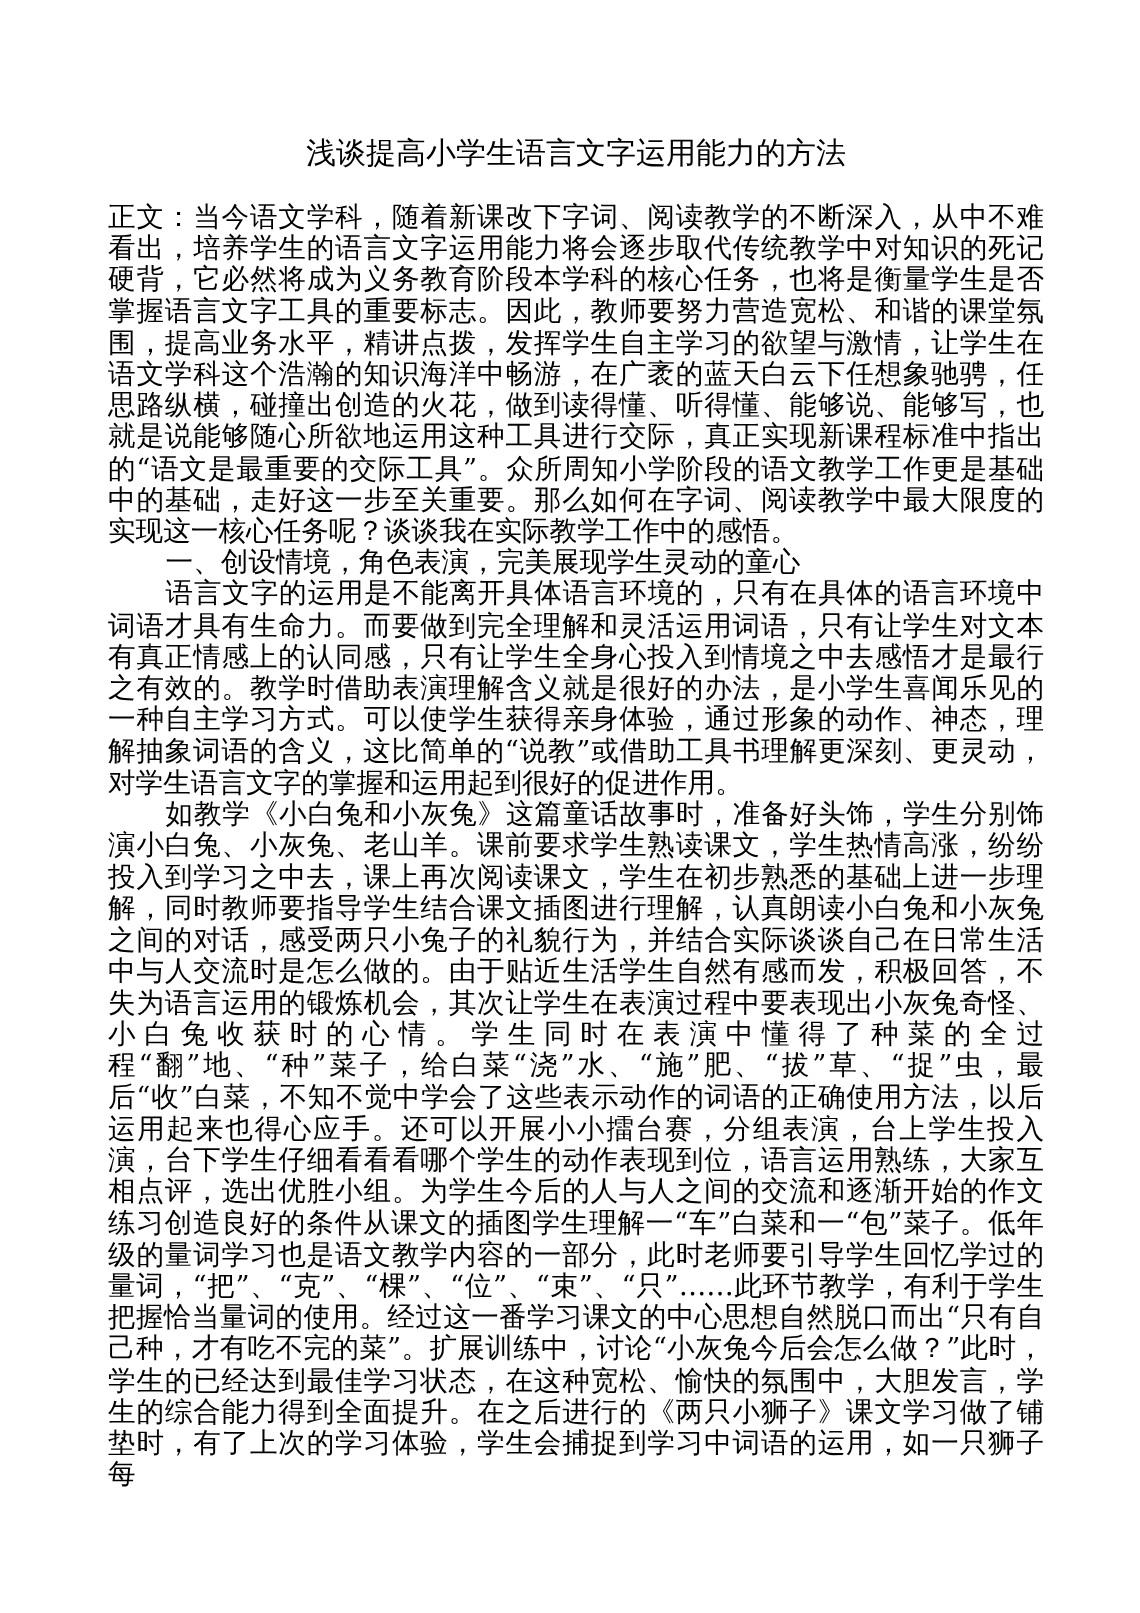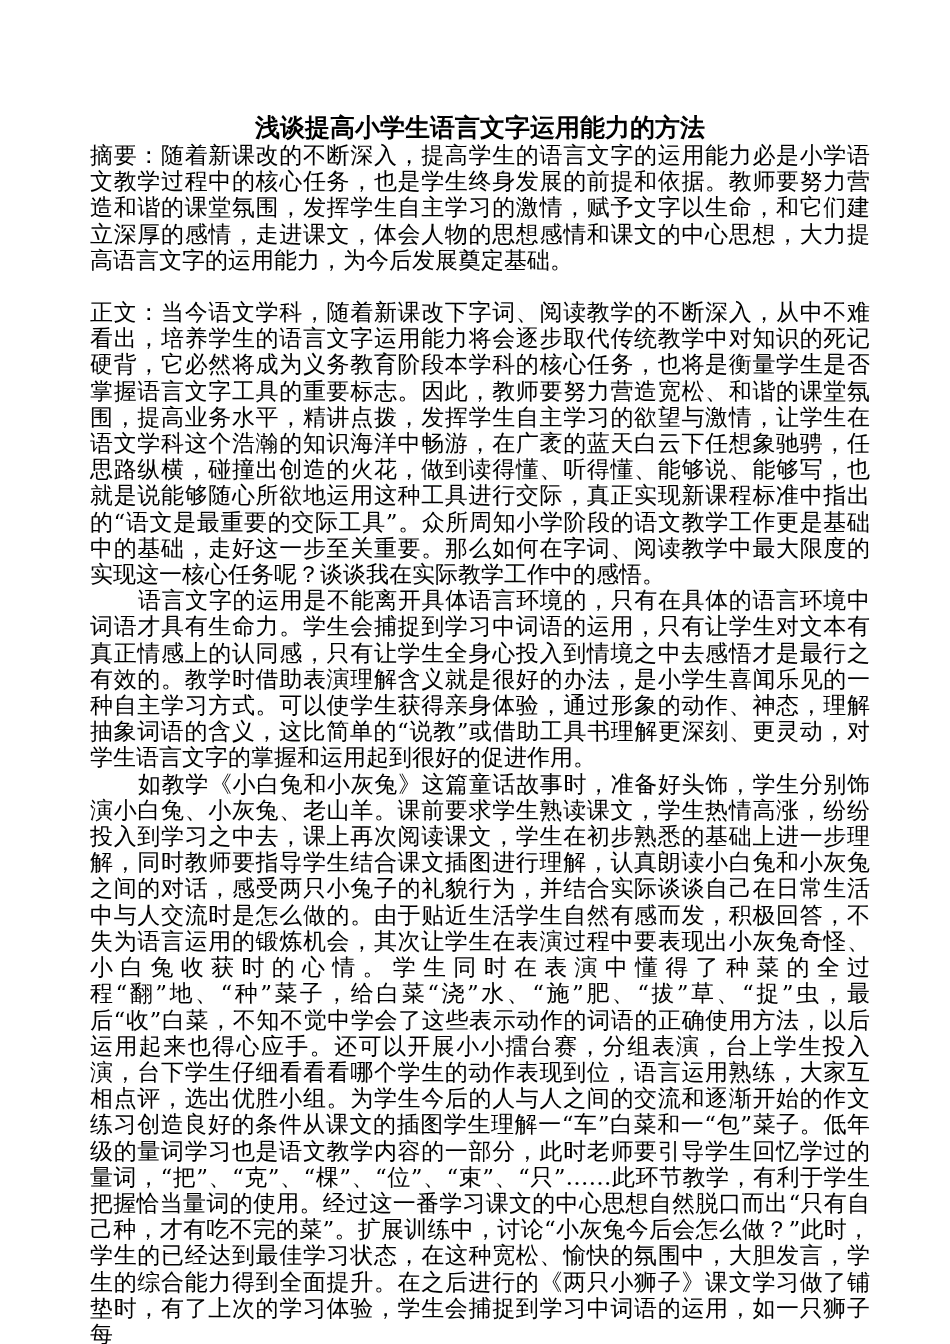--- a/index.html
+++ b/index.html
@@ -4,31 +4,31 @@
 <style>
   html, body { margin: 0; padding: 0; background: #ffffff; }
   body { width: 950px; height: 1344px; overflow: hidden; position: relative; }
   .page {
     position: absolute; left: 90px; top: 114px; width: 780px;
     font-family: "DejaVu Serif", "Liberation Serif", serif;
     color: #000; font-size: 23px; line-height: 26.2px;
     text-align: justify; text-justify: inter-character;
   }
   .title {
-    text-align: center; font-weight: bold; font-size: 25px;
+    text-align: center; font-weight: normal; font-size: 25px;
     line-height: 28px; margin: 0; letter-spacing: 0px;
   }
   p { margin: 0; }
   .gap { height: 26px; }
   .indent { text-indent: 48px; }
   .heading { text-indent: 48px; }
 </style>
 </head>
 <body>
 
 <div class="page">
   <h1 class="title">浅谈提高小学生语言文字运用能力的方法</h1>
-  <p>摘要：随着新课改的不断深入，提高学生的语言文字的运用能力必是小学语文教学过程中的核心任务，也是学生终身发展的前提和依据。教师要努力营造和谐的课堂氛围，发挥学生自主学习的激情，赋予文字以生命，和它们建立深厚的感情，走进课文，体会人物的思想感情和课文的中心思想，大力提高语言文字的运用能力，为今后发展奠定基础。</p>
   <div class="gap"></div>
   <p>正文：当今语文学科，随着新课改下字词、阅读教学的不断深入，从中不难看出，培养学生的语言文字运用能力将会逐步取代传统教学中对知识的死记硬背，它必然将成为义务教育阶段本学科的核心任务，也将是衡量学生是否掌握语言文字工具的重要标志。因此，教师要努力营造宽松、和谐的课堂氛围，提高业务水平，精讲点拨，发挥学生自主学习的欲望与激情，让学生在语文学科这个浩瀚的知识海洋中畅游，在广袤的蓝天白云下任想象驰骋，任思路纵横，碰撞出创造的火花，做到读得懂、听得懂、能够说、能够写，也就是说能够随心所欲地运用这种工具进行交际，真正实现新课程标准中指出的“语文是最重要的交际工具”。众所周知小学阶段的语文教学工作更是基础中的基础，走好这一步至关重要。那么如何在字词、阅读教学中最大限度的实现这一核心任务呢？谈谈我在实际教学工作中的感悟。</p>
-  <p class="indent">语言文字的运用是不能离开具体语言环境的，只有在具体的语言环境中词语才具有生命力。学生会捕捉到学习中词语的运用，只有让学生对文本有真正情感上的认同感，只有让学生全身心投入到情境之中去感悟才是最行之有效的。教学时借助表演理解含义就是很好的办法，是小学生喜闻乐见的一种自主学习方式。可以使学生获得亲身体验，通过形象的动作、神态，理解抽象词语的含义，这比简单的“说教”或借助工具书理解更深刻、更灵动，对学生语言文字的掌握和运用起到很好的促进作用。</p>
+  <p class="heading">一、创设情境，角色表演，完美展现学生灵动的童心</p>
+  <p class="indent">语言文字的运用是不能离开具体语言环境的，只有在具体的语言环境中词语才具有生命力。而要做到完全理解和灵活运用词语，只有让学生对文本有真正情感上的认同感，只有让学生全身心投入到情境之中去感悟才是最行之有效的。教学时借助表演理解含义就是很好的办法，是小学生喜闻乐见的一种自主学习方式。可以使学生获得亲身体验，通过形象的动作、神态，理解抽象词语的含义，这比简单的“说教”或借助工具书理解更深刻、更灵动，对学生语言文字的掌握和运用起到很好的促进作用。</p>
   <p class="indent">如教学《小白兔和小灰兔》这篇童话故事时，准备好头饰，学生分别饰演小白兔、小灰兔、老山羊。课前要求学生熟读课文，学生热情高涨，纷纷投入到学习之中去，课上再次阅读课文，学生在初步熟悉的基础上进一步理解，同时教师要指导学生结合课文插图进行理解，认真朗读小白兔和小灰兔之间的对话，感受两只小兔子的礼貌行为，并结合实际谈谈自己在日常生活中与人交流时是怎么做的。由于贴近生活学生自然有感而发，积极回答，不失为语言运用的锻炼机会，其次让学生在表演过程中要表现出小灰兔奇怪、小白兔收获时的心情。学生同时在表演中懂得了种菜的全过程“翻”地、“种”菜子，给白菜“浇”水、“施”肥、“拔”草、“捉”虫，最后“收”白菜，不知不觉中学会了这些表示动作的词语的正确使用方法，以后运用起来也得心应手。还可以开展小小擂台赛，分组表演，台上学生投入演，台下学生仔细看看看哪个学生的动作表现到位，语言运用熟练，大家互相点评，选出优胜小组。为学生今后的人与人之间的交流和逐渐开始的作文练习创造良好的条件从课文的插图学生理解一“车”白菜和一“包”菜子。低年级的量词学习也是语文教学内容的一部分，此时老师要引导学生回忆学过的量词，“把”、“克”、“棵”、“位”、“束”、“只”……此环节教学，有利于学生把握恰当量词的使用。经过这一番学习课文的中心思想自然脱口而出“只有自己种，才有吃不完的菜”。扩展训练中，讨论“小灰兔今后会怎么做？”此时，学生的已经达到最佳学习状态，在这种宽松、愉快的氛围中，大胆发言，学生的综合能力得到全面提升。在之后进行的《两只小狮子》课文学习做了铺垫时，有了上次的学习体验，学生会捕捉到学习中词语的运用，如一只狮子每</p>
 </div>
 
 </body></html>

